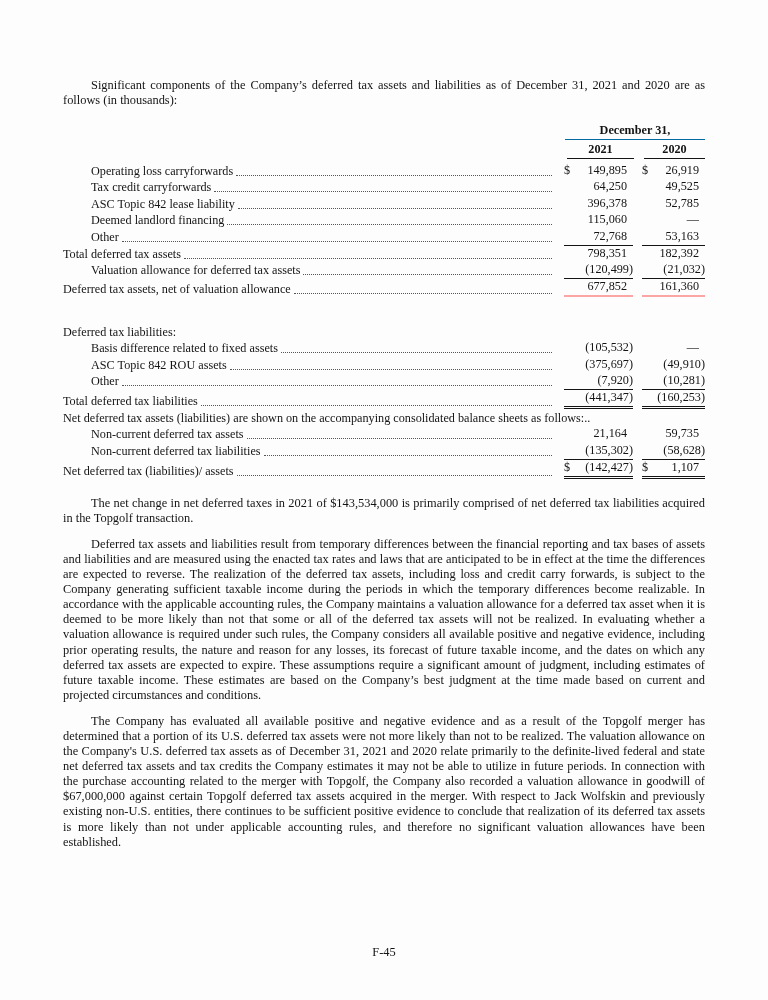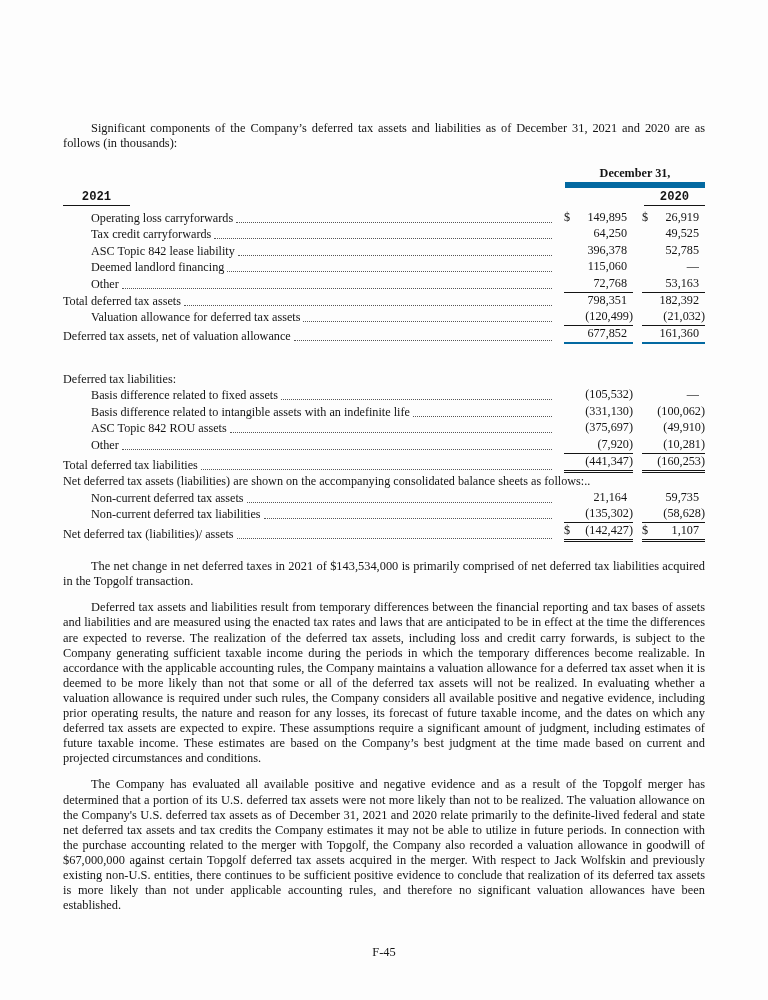--- a/index.html
+++ b/index.html
@@ -13,30 +13,30 @@
     color:#141414;
     overflow:hidden;
   }
   .para {
     font-size:12.4px;
     line-height:15.1px;
     text-align:justify;
     text-indent:28px;
     margin:0 0 11px 0;
   }
-  .intro { margin-bottom:0;margin-top:43px; }
+  .intro { margin-bottom:0; }
 
   
   .taxtable { margin-top:15px; font-size:12.2px; }
   .thead-date { display:flex; justify-content:flex-end; }
   .dec-span {
     width:140px; text-align:center; font-weight:bold;
-    border-bottom:6px solid #0369a1; padding-bottom:1px;
-  }
-  .thead-years { display:flex; justify-content:space-between; margin-top:2px; margin-bottom:3px;font-family:Liberation Mono, monospace; }
+    border-bottom:1px solid #0369a1; padding-bottom:1px;
+  }
+  .thead-years { display:flex; justify-content:flex-end; margin-top:2px; margin-bottom:3px; }
   .ycell {
     width:67px; text-align:center; font-weight:bold;
     border-bottom:1px solid #141414; padding-bottom:1px;
   }
   .ycell.y2 { width:61px; margin-left:10px; }
 
   .trow { display:flex; min-height:16.5px; line-height:15px; }
   .trow > * { box-sizing:border-box; }
   .lbl { white-space:nowrap; align-self:flex-end; }
   .ind1 { padding-left:28px; }
@@ -48,21 +48,21 @@
   }
   .cell {
     width:69px; display:flex; justify-content:flex-end; align-items:flex-end;
     padding-bottom:1px;
   }
   .cell.c2 { width:63px; margin-left:9px; }
   .cur { margin-right:auto; align-self:flex-end; }
   .num { padding-right:6px; }
   .num.paren { padding-right:0;font-family:Liberation Serif, serif; }
   .rt { border-top:1px solid #141414; }
-  .rb-thick { border-bottom:2px solid #0369a1; }
+  .rb-thick { border-bottom:2px solid #fca5a5; }
   .rb-double { border-bottom:3px double #141414; }
   .spacer { height:26px; }
 
   .after-table { margin-top:17px; }
 
   .footer {
     position:absolute; left:0; right:0; bottom:40px;
     text-align:center; font-size:12.4px;
   }
 </style>
@@ -172,30 +172,20 @@
           <span class="lbl ind1">Basis difference related to fixed assets</span>
           <span class="leader"></span>
           <span class="cell c1">
             <span class="num paren">(105,532)</span>
           </span>
           <span class="cell c2">
             <span class="num">—</span>
           </span>
         </div>
         <div class="trow">
-          <span class="lbl ind1">Basis difference related to intangible assets with an indefinite life</span>
-          <span class="leader"></span>
-          <span class="cell c1">
-            <span class="num paren">(331,130)</span>
-          </span>
-          <span class="cell c2">
-            <span class="num paren">(100,062)</span>
-          </span>
-        </div>
-        <div class="trow">
           <span class="lbl ind1">ASC Topic 842 ROU assets</span>
           <span class="leader"></span>
           <span class="cell c1">
             <span class="num paren">(375,697)</span>
           </span>
           <span class="cell c2">
             <span class="num paren">(49,910)</span>
           </span>
         </div>
         <div class="trow">

